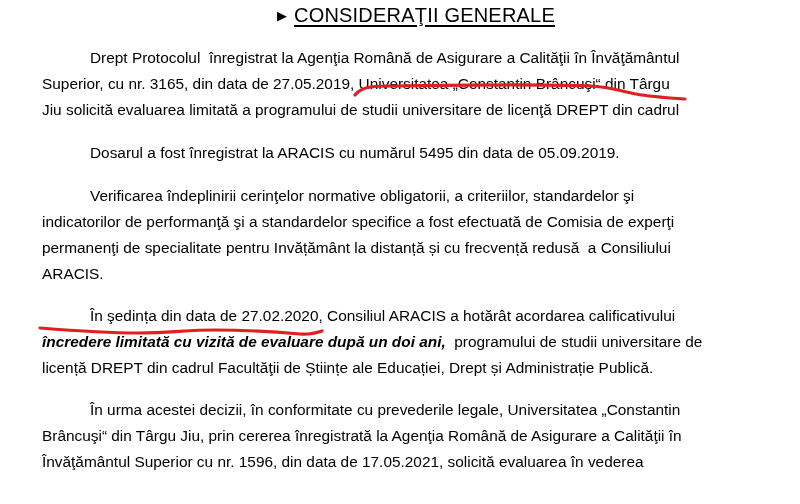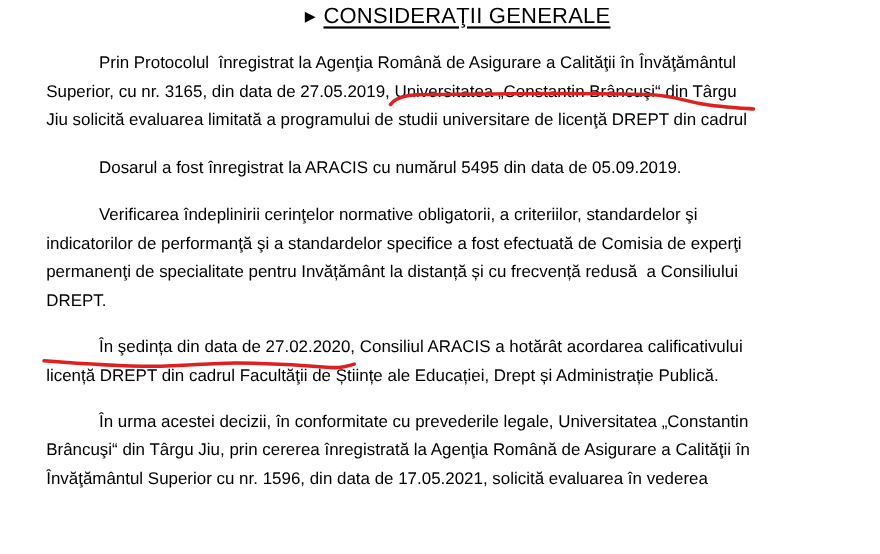--- a/index.html
+++ b/index.html
@@ -92,21 +92,21 @@
 
   <div class="heading-row">
     <span class="bullet-arrow">▶</span>
     <span class="heading-text">CONSIDERAŢII GENERALE</span>
   </div>
 
   <div class="gap-1"></div>
 
   <p class="para">
     <span class="line just">
-        <span><span class="ind"></span><span>Prin Protocolul  înregistrat la Agenţia Română de Asigurare a Calităţii în Învăţământul</span></span>
+        <span><span class="ind"></span><span>Drept Protocolul  înregistrat la Agenţia Română de Asigurare a Calităţii în Învăţământul</span></span>
       </span>
     <span class="line just">
         <span><span>Superior, cu nr. 3165, din data de 27.05.2019, </span><b>Universitatea „Constantin Brâncuşi“ din Târgu</b></span>
       </span>
     <span class="line just">
         <span><b>Jiu</b><span> solicită evaluarea limitată a programului de studii universitare de licenţă </span><b>DREPT</b><span> din cadrul</span></span>
       </span>
   </p>
 
   <div class="gap-2"></div>
@@ -120,28 +120,31 @@
   <p class="para">
     <span class="line just">
         <span><span class="ind"></span><span>Verificarea îndeplinirii cerinţelor normative obligatorii, a criteriilor, standardelor şi</span></span>
       </span>
     <span class="line just">
         <span><span>indicatorilor de performanţă şi a standardelor specifice a fost efectuată de Comisia de experţi</span></span>
       </span>
     <span class="line just">
         <span><span>permanenţi de specialitate pentru Invățământ la distanță și cu frecvență redusă  a Consiliului</span></span>
       </span>
-    <span class="line"><span>DREPT.</span></span>
+    <span class="line"><span>ARACIS.</span></span>
   </p>
 
   <div class="gap-4"></div>
 
   <p class="para">
     <span class="line just">
         <span><span class="ind"></span><span>În şedința din data de 27.02.2020, Consiliul ARACIS a hotărât acordarea calificativului</span></span>
+      </span>
+    <span class="line just">
+        <span><i class="bi">încredere limitată cu vizită de evaluare după un doi ani,</i><span>  programului de studii universitare de</span></span>
       </span>
     <span class="line"><span>licență </span><b>DREPT</b><span> din cadrul </span><b>Facultăţii de Științe ale Educației, Drept și Administrație Publică</b><span>.</span></span>
   </p>
 
   <div class="gap-4"></div>
 
   <p class="para">
     <span class="line just">
         <span><span class="ind"></span><span>În urma acestei decizii, în conformitate cu prevederile legale, </span><b>Universitatea „Constantin</b></span>
       </span>

